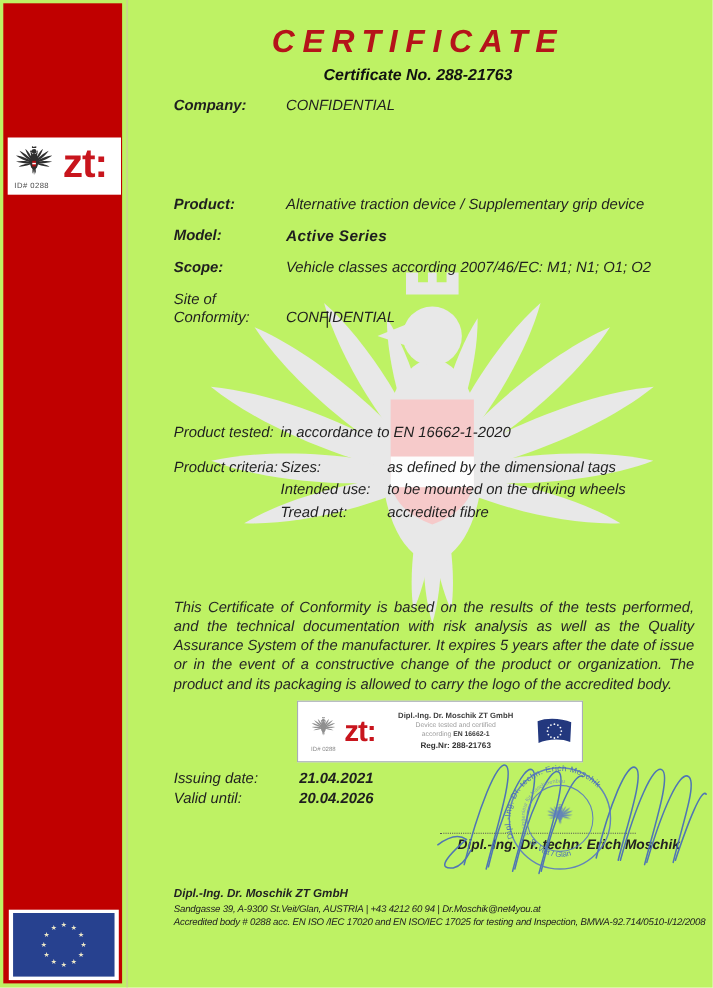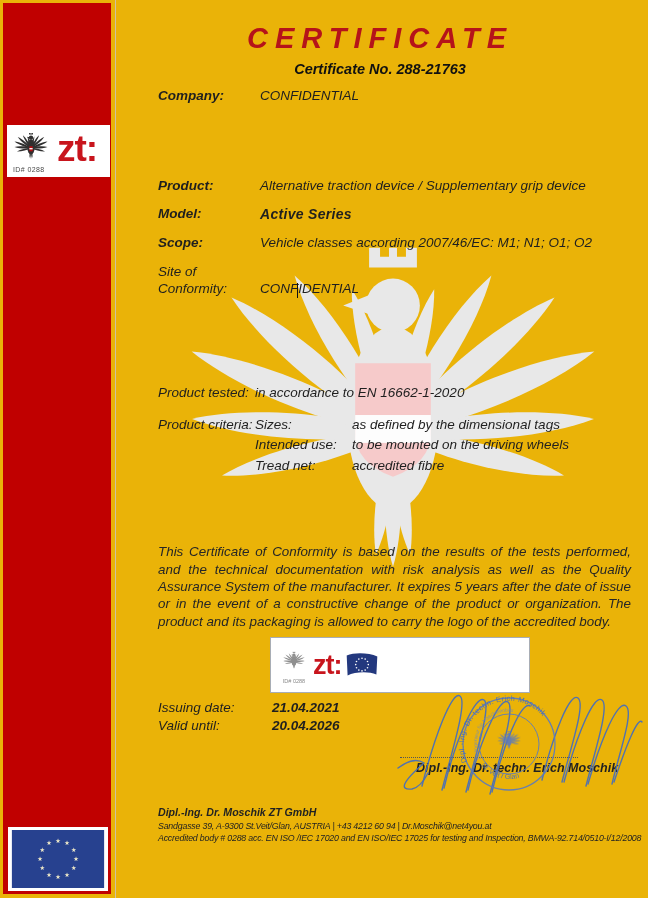--- a/index.html
+++ b/index.html
@@ -1,16 +1,16 @@
 <!DOCTYPE html>
 <html><head>
 <meta charset="utf-8">
 <style>
   html,body{margin:0;padding:0;background:#fff;}
-  .page{position:relative;width:648px;height:898px;background:#eab308;overflow:hidden;
+  .page{position:relative;width:648px;height:898px;background:#bef264;overflow:hidden;
         font-family:"Liberation Sans",sans-serif;font-style:italic;color:#1f1f1f;text-decoration:underline;}
   .abs{position:absolute;}
 
   
   .red-bar{left:3px;top:3px;width:108px;height:891px;background:#c00000;}
   .page-rule{left:115px;top:0;width:1px;height:898px;background:#cfc2a4;}
 
   
   .title{left:150px;top:22px;width:460px;text-align:center;font-size:29px;font-weight:bold;
          letter-spacing:7px;color:#b5131a;}
@@ -181,20 +181,26 @@
   <p class="para" style="top:530px">This Certificate of Conformity is based on the results of the tests performed, and the technical documentation with risk analysis as well as the Quality Assurance System of the manufacturer. It expires 5 years after the date of issue or in the event of a constructive change of the product or organization. The product and its packaging is allowed to carry the logo of the accredited body.</p>
 
   <div class="abs stamp-box">
     <div class="sb-eagle">
       <svg width="26" height="30" viewBox="0 0 490 490">
         <use href="#eagle" fill="#8f8f8f"></use>
       </svg>
       <div class="sb-id">ID# 0288</div>
     </div>
     <div class="sb-zt">zt:</div>
+    <div class="sb-text">
+      <div class="sb-l1">Dipl.-Ing. Dr. Moschik ZT GmbH</div>
+      <div class="sb-l2">Device tested and certified</div>
+      <div class="sb-l3"><span>according </span><b>EN 16662-1</b></div>
+      <div class="sb-l4">Reg.Nr:  288-21763</div>
+    </div>
     <svg class="sb-flag" width="36" height="27" viewBox="0 0 40 30">
       <path d="M3,4 C12,0 28,1 37,5 L36,25 C27,21 12,22 4,26 Z" fill="#23387e"></path>
       <g fill="#ffffff">
         <circle cx="27" cy="14" r="0.9"></circle>
           <circle cx="26.1" cy="17.5" r="0.9"></circle>
           <circle cx="23.5" cy="20.1" r="0.9"></circle>
         <circle cx="20" cy="21" r="0.9"></circle>
           <circle cx="16.5" cy="20.1" r="0.9"></circle>
           <circle cx="13.9" cy="17.5" r="0.9"></circle>
         <circle cx="13" cy="14" r="0.9"></circle>

